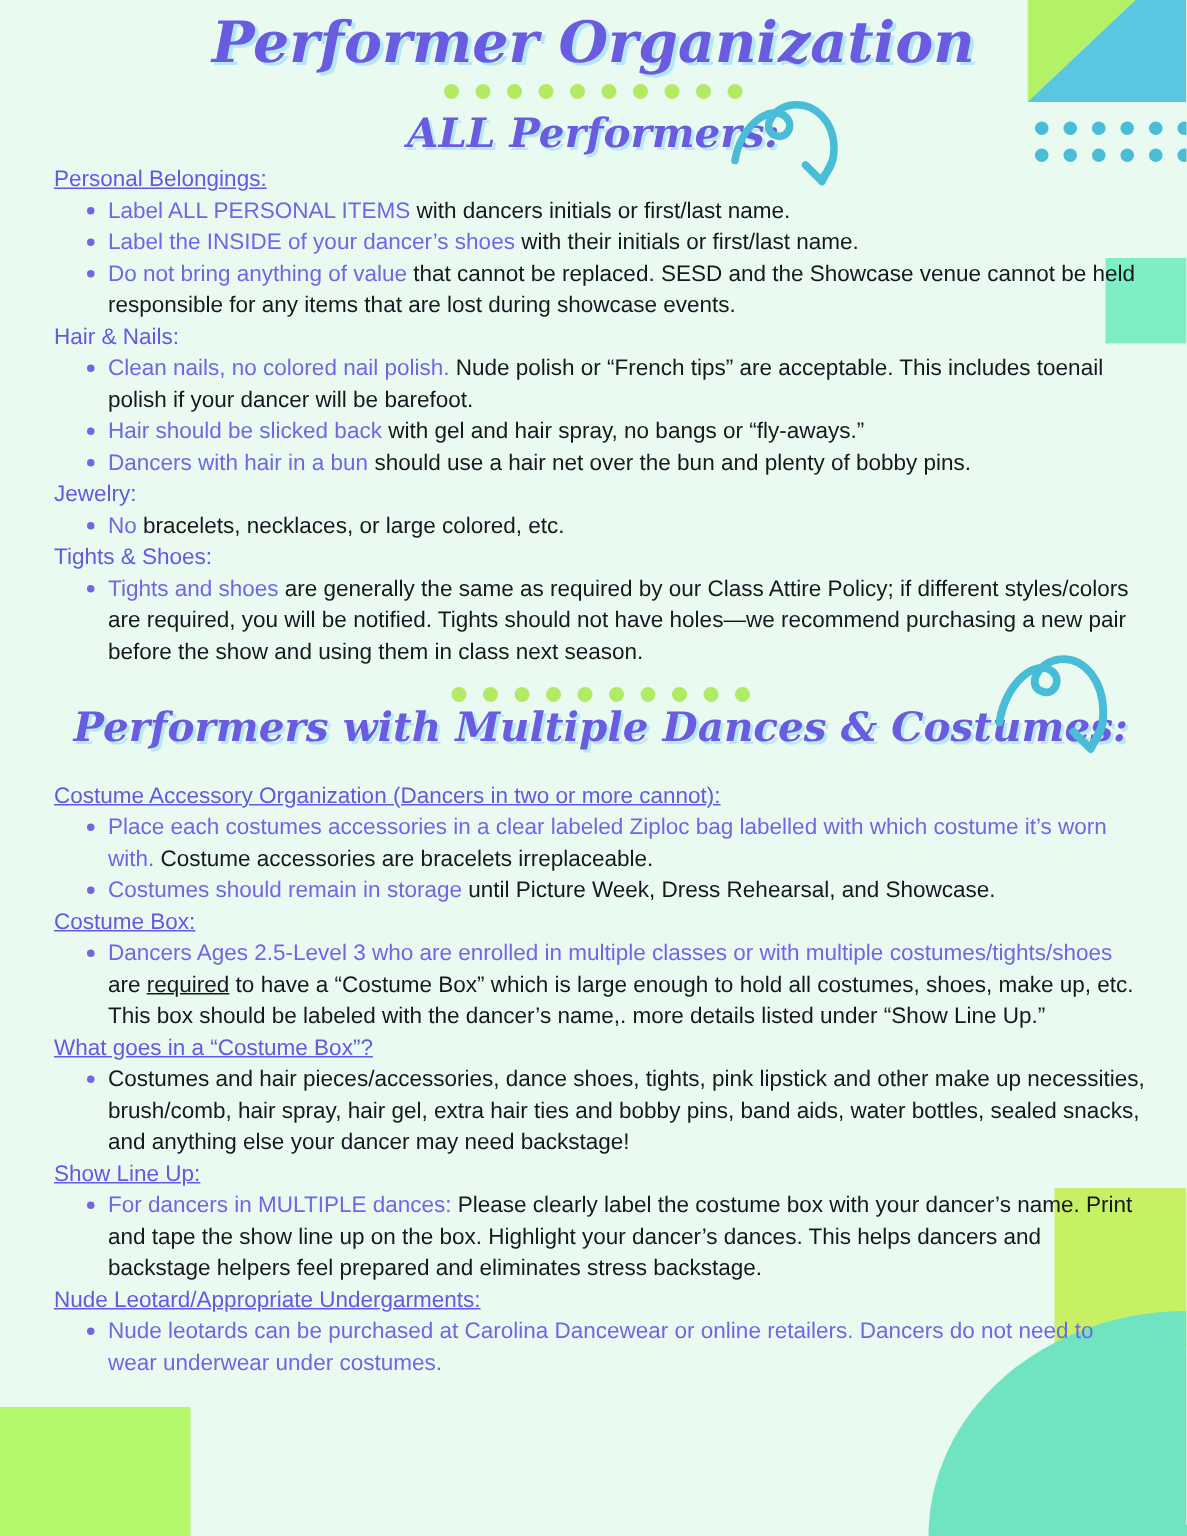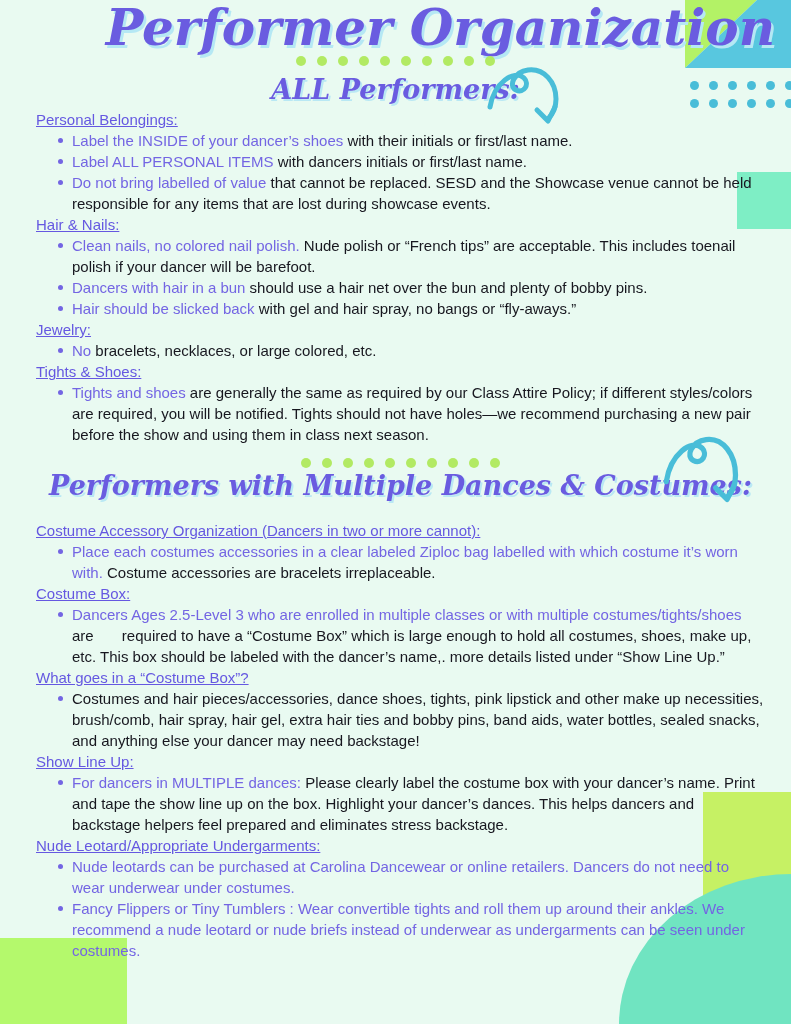--- a/index.html
+++ b/index.html
@@ -14,43 +14,43 @@
   #corner-sq{top:0;right:0;width:106px;height:68px;}
   #dot-grid{top:81px;right:-3px;display:grid;grid-template-columns:repeat(6,9px);gap:9px 10px;}
   #dot-grid .tdot{width:9px;height:9px;border-radius:50%;background:#49bdd8;}
   #mint-rect{top:172px;right:0;width:54px;height:57px;background:#7eeec5;}
   #yellow-rect{top:792px;right:0;width:88px;height:105px;background:#c6f164;}
   #quarter-circle{bottom:0;right:0;width:172px;height:150px;background:#70e4c1;border-top-left-radius:100% 100%;}
   #green-rect-bl{bottom:0;left:0;width:127px;height:86px;background:#b4f96c;}
   
   .page{position:absolute;inset:0;z-index:1;}
   h1{
-    margin:6px 16px 0;text-align:right;
+    margin:6px 0 0;text-align:center;
     font-family:"DejaVu Serif", serif;font-style:italic;font-weight:bold;
-    font-size:50px;line-height:44px;color:#6a5ce0;letter-spacing:0px;
+    font-size:38px;line-height:44px;color:#6a5ce0;letter-spacing:0px;
     text-shadow:2.5px 2.5px 0 #b5e8f4;
   }
   .dots-row{display:flex;justify-content:center;gap:11px;margin-top:6px;}
   .dots-row .gdot{width:10px;height:10px;border-radius:50%;background:#b2ea63;}
   h2{
     margin:8px 0 0;text-align:center;
     font-family:"DejaVu Serif", serif;font-style:italic;font-weight:bold;
     color:#6a5ce0;text-shadow:2px 2px 0 #b9e8f4;
   }
   #all-performers-heading{font-size:27px;line-height:32px;}
   #multi-heading{font-size:27px;line-height:30px;margin:2px 0 19px;}
   .content{padding:3px 26px 0 36px;font-size:15px;line-height:21px;color:#17171f;}
-  .group-heading{color:#6558e1;text-decoration:underline;}
+  .group-heading{color:#6558e1;}
   .group-heading.u{text-decoration:underline;}
   ul{margin:0;padding:0 0 0 22px;list-style:none;}
   li{position:relative;padding-left:14px;}
   li::before{content:"";position:absolute;left:0;top:8px;width:5px;height:5px;border-radius:50%;background:#7365e3;}
   .hl{color:#7365e3;}
   .tx{color:#17171f;}
-  .tx.u{margin-left:24px;}
+  .tx.u{text-decoration:underline;}
   .dots2{margin:13px 0 3px;}
   .arrow-svg{position:absolute;}
   #arrow-1{left:484px;top:63px;}
   #arrow-2{left:660px;top:433px;}
 </style>
 </head>
 <body>
 
 <svg id="corner-sq" class="shape" width="106" height="68" viewBox="0 0 106 68">
   <polygon points="0,0 72,0 0,68" fill="#b3f266"></polygon>
@@ -95,30 +95,30 @@
 
   <svg id="arrow-1" class="arrow-svg" width="82" height="64" viewBox="0 0 82 64" fill="none">
     <path d="M6 44 C10 20 30 6 40 15 C46 21 40 31 32 27 C24 23 30 9 44 7 C60 5 72 19 72 36 C72 45 69 51 64 56" stroke="#49bdd8" stroke-width="5" stroke-linecap="round" stroke-linejoin="round"></path>
     <path d="M53 47 L64 58 L71 44" stroke="#49bdd8" stroke-width="5" stroke-linecap="round" stroke-linejoin="round"></path>
   </svg>
 
   <div class="content">
 
     <div class="group-heading u">Personal Belongings:</div>
     <ul>
+      <li><span class="hl">Label ALL PERSONAL ITEMS</span><span class="tx"> with dancers initials or first/last name.</span></li>
       <li><span class="hl">Label the INSIDE of your dancer’s shoes</span><span class="tx"> with their initials or first/last name.</span></li>
-      <li><span class="hl">Label ALL PERSONAL ITEMS</span><span class="tx"> with dancers initials or first/last name.</span></li>
-      <li><span class="hl">Do not bring labelled of value</span><span class="tx"> that cannot be replaced. SESD and the Showcase venue cannot be held responsible for any items that are lost during showcase events.</span></li>
+      <li><span class="hl">Do not bring anything of value</span><span class="tx"> that cannot be replaced. SESD and the Showcase venue cannot be held responsible for any items that are lost during showcase events.</span></li>
     </ul>
 
     <div class="group-heading">Hair &amp; Nails:</div>
     <ul>
       <li><span class="hl">Clean nails, no colored nail polish.</span><span class="tx"> Nude polish or “French tips” are acceptable. This includes toenail polish if your dancer will be barefoot.</span></li>
+      <li><span class="hl">Hair should be slicked back</span><span class="tx"> with gel and hair spray, no bangs or “fly-aways.”</span></li>
       <li><span class="hl">Dancers with hair in a bun</span><span class="tx"> should use a hair net over the bun and plenty of bobby pins.</span></li>
-      <li><span class="hl">Hair should be slicked back</span><span class="tx"> with gel and hair spray, no bangs or “fly-aways.”</span></li>
     </ul>
 
     <div class="group-heading">Jewelry:</div>
     <ul>
       <li><span class="hl">No</span><span class="tx"> bracelets, necklaces, or large colored, etc.</span></li>
     </ul>
 
     <div class="group-heading">Tights &amp; Shoes:</div>
     <ul>
       <li><span class="hl">Tights and shoes</span><span class="tx"> are generally the same as required by our Class Attire Policy; if different styles/colors are required, you will be notified. Tights should not have holes—we recommend purchasing a new pair before the show and using them in class next season.</span></li>
@@ -135,41 +135,41 @@
         <span class="gdot"></span>
         <span class="gdot"></span>
         <span class="gdot"></span>
     </div>
 
     <h2 id="multi-heading">Performers with Multiple Dances &amp; Costumes:</h2>
 
     <div class="group-heading u">Costume Accessory Organization (Dancers in two or more cannot):</div>
     <ul>
       <li><span class="hl">Place each costumes accessories in a clear labeled Ziploc bag labelled with which costume it’s worn with.</span><span class="tx"> Costume accessories are bracelets irreplaceable.</span></li>
+      <li><span class="hl">Costumes should remain in storage</span><span class="tx"> until Picture Week, Dress Rehearsal, and Showcase.</span></li>
     </ul>
 
     <div class="group-heading u">Costume Box:</div>
     <ul>
       <li><span class="hl">Dancers Ages 2.5-Level 3 who are enrolled in multiple classes or with multiple costumes/tights/shoes</span><span class="tx"> are </span><span class="tx u">required</span><span class="tx"> to have a “Costume Box” which is large enough to hold all costumes, shoes, make up, etc. This box should be labeled with the dancer’s name,. more details listed under “Show Line Up.”</span></li>
     </ul>
 
     <div class="group-heading u">What goes in a “Costume Box”?</div>
     <ul>
       <li><span class="hl"></span><span class="tx">Costumes and hair pieces/accessories, dance shoes, tights, pink lipstick and other make up necessities, brush/comb, hair spray, hair gel, extra hair ties and bobby pins, band aids, water bottles, sealed snacks, and anything else your dancer may need backstage!</span></li>
     </ul>
 
     <div class="group-heading u">Show Line Up:</div>
     <ul>
       <li><span class="hl">For dancers in MULTIPLE dances:</span><span class="tx"> Please clearly label the costume box with your dancer’s name. Print and tape the show line up on the box. Highlight your dancer’s dances. This helps dancers and backstage helpers feel prepared and eliminates stress backstage.</span></li>
     </ul>
 
     <div class="group-heading u">Nude Leotard/Appropriate Undergarments:</div>
     <ul>
       <li><span class="hl">Nude leotards can be purchased at Carolina Dancewear or online retailers. Dancers do not need to wear underwear under costumes.</span><span class="tx"></span></li>
-      <li><span class="hl">Fancy Flippers or Tiny Tumblers : Wear convertible tights and roll them up around their ankles. We recommend a nude leotard or nude briefs instead of underwear as undergarments can be seen under costumes.</span><span class="tx"></span></li>
     </ul>
 
   </div>
 
   <svg id="arrow-2" class="arrow-svg" width="86" height="74" viewBox="0 0 82 70" fill="none">
     <path d="M6 46 C10 20 30 5 40 14 C46 20 40 30 32 26 C24 22 30 8 44 6 C60 4 72 20 72 40 C72 50 69 56 64 61" stroke="#49bdd8" stroke-width="5" stroke-linecap="round" stroke-linejoin="round"></path>
     <path d="M53 52 L64 63 L71 49" stroke="#49bdd8" stroke-width="5" stroke-linecap="round" stroke-linejoin="round"></path>
   </svg>
 </div>
 

